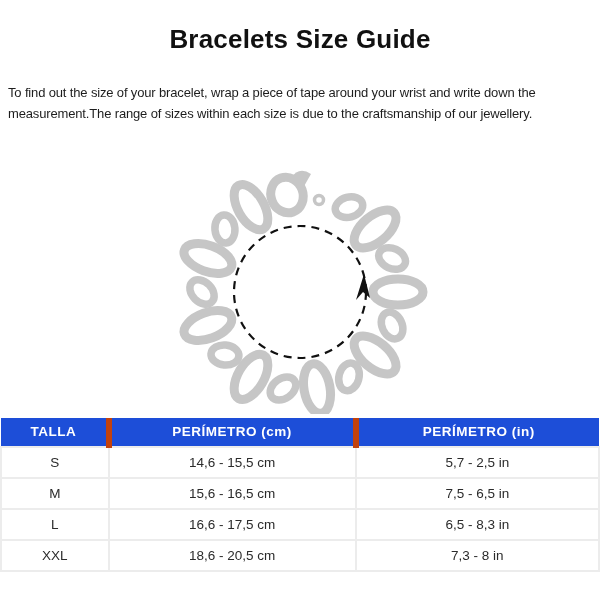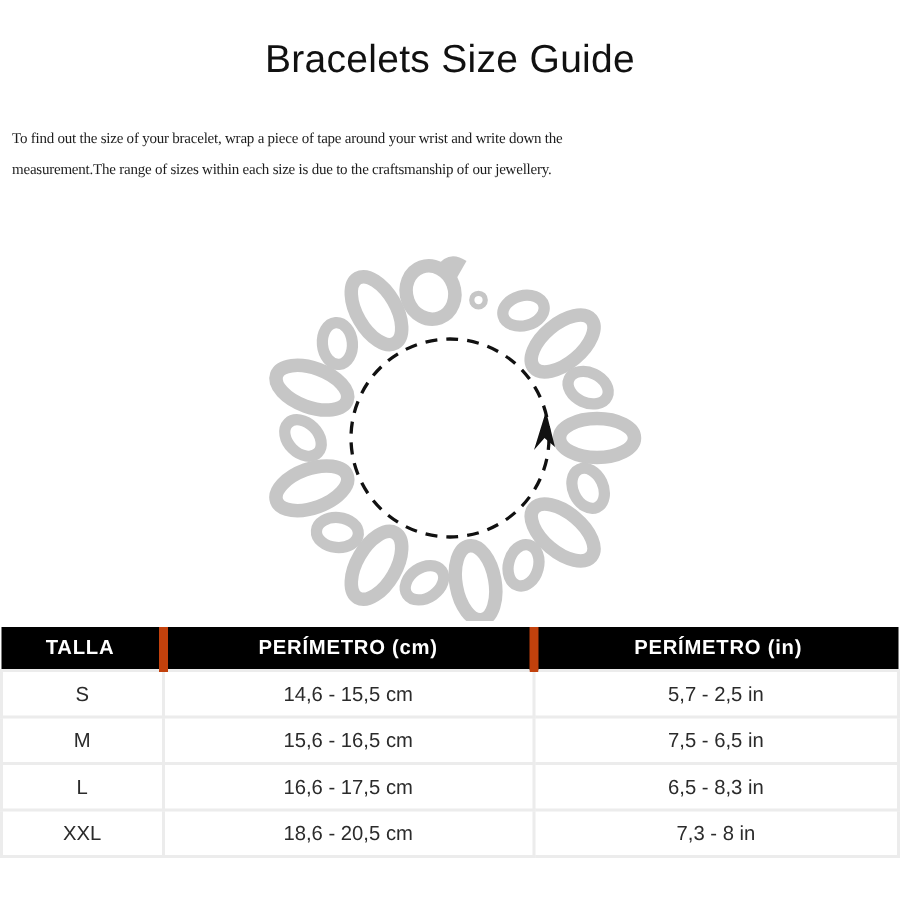--- a/index.html
+++ b/index.html
@@ -6,49 +6,48 @@
   html, body { margin: 0; padding: 0; }
   body {
     width: 600px; height: 600px; overflow: hidden;
     background: #ffffff; color: #000;
     font-family: "Liberation Sans", sans-serif;
   }
   .page-title {
     margin: 24px 0 0;
     text-align: center;
     font-size: 26px;
-    font-weight: 400;
+    font-weight: 700;
     letter-spacing: 0.2px;
     color: #111;
   }
   .intro {
     margin: 27px 7px 0 8px;
-    font-size: 10px;
+    font-size: 13px;
     line-height: 21px;
     letter-spacing: -0.15px;
     color: #1d1d1d;
-    font-family: Liberation Serif, serif;
   }
   .intro .line { display: block; white-space: nowrap; }
   .figure-wrap {
     margin: 24px 0 0;
     text-align: center;
     line-height: 0;
   }
   table.size-table {
     width: 600px;
     border-collapse: collapse;
     table-layout: fixed;
     margin-top: 4px;
   }
   col.c1 { width: 18%; }
   col.c2 { width: 41.3%; }
   col.c3 { width: 40.7%; }
   .size-table th {
-    background: #000000;
+    background: #1d4ed8;
     color: #ffffff;
     font-size: 13.5px;
     font-weight: 700;
     letter-spacing: 0.5px;
     padding: 6px 2px 7px;
     text-align: center;
   }
   .size-table th.sep { border-left: 6px solid #c2410c; }
   .size-table td {
     border: 2px solid #ececec;

